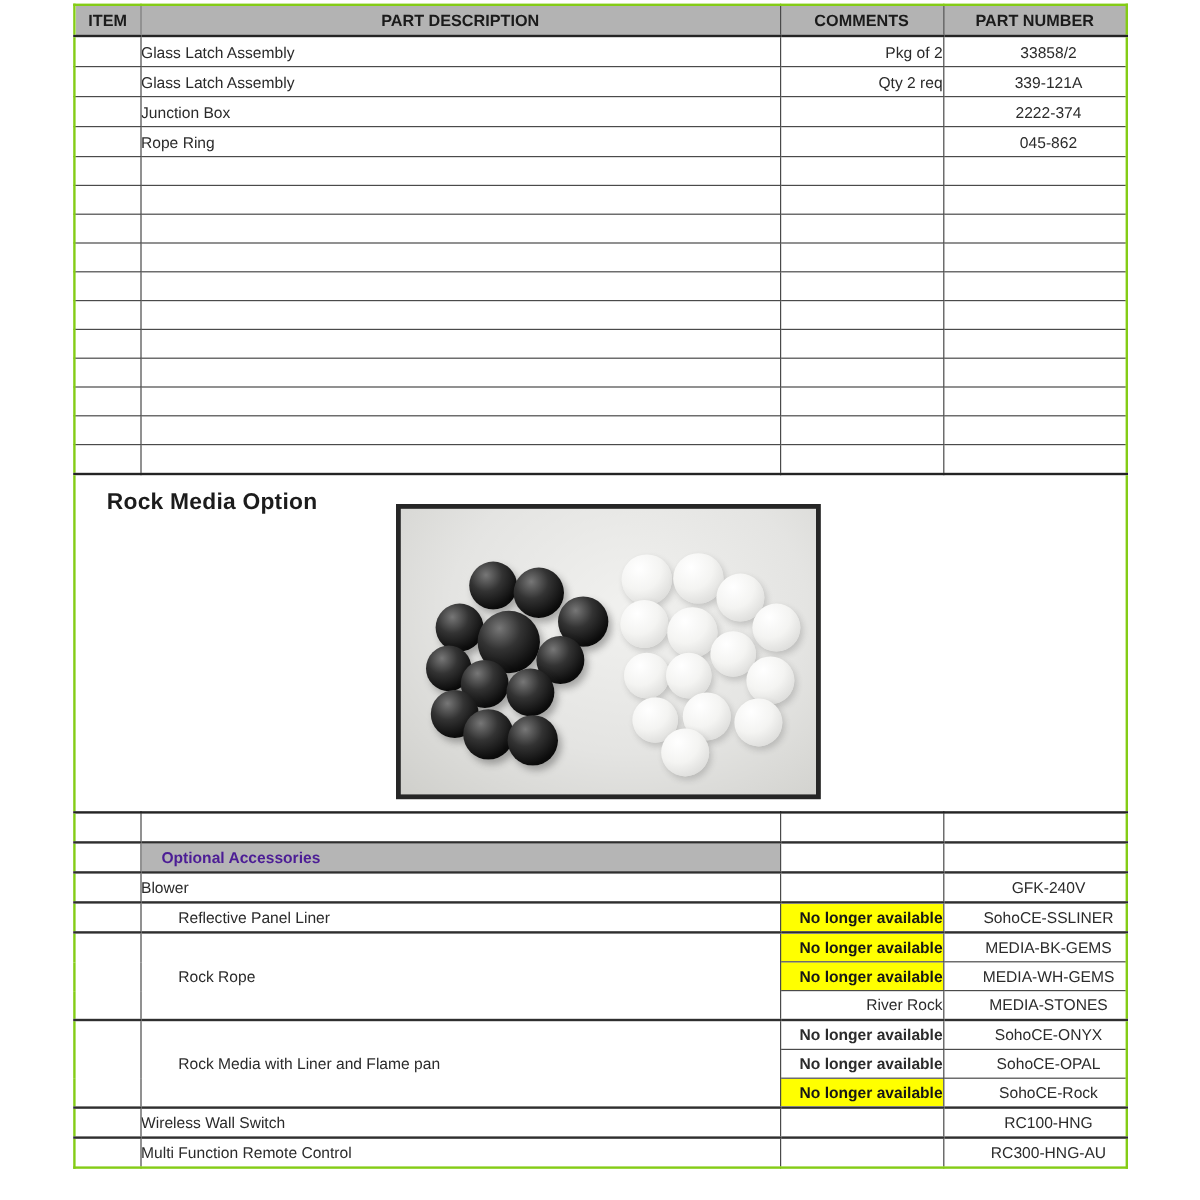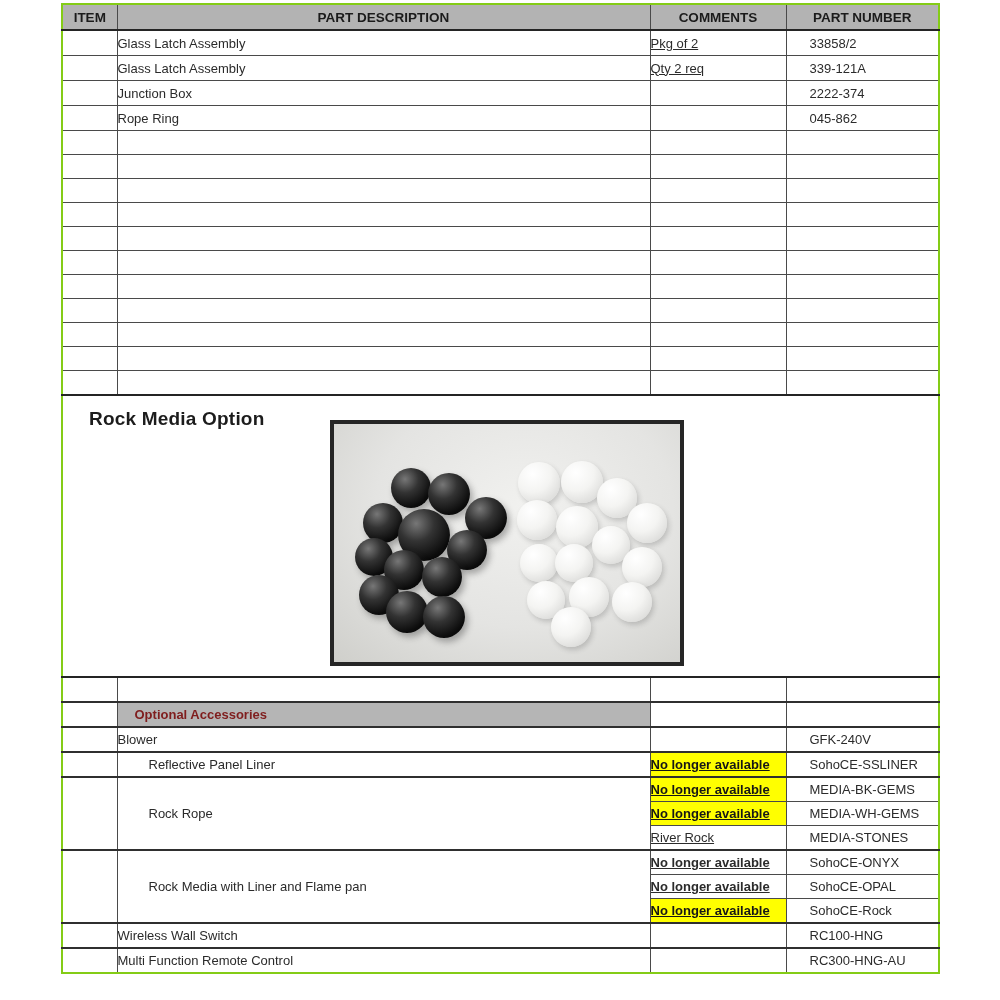--- a/index.html
+++ b/index.html
@@ -31,26 +31,26 @@
     font-weight:bold;font-size:13.5px;color:#1b1b1b;
     text-align:center;
     border-bottom:2px solid #242424;
   }
   #top-rows td{height:24px;}
   #empty-rows td{height:23px;}
   #accessories-rows td{height:23px;}
 
   td.desc{text-align:left;}
   td.desc.indent-1{padding-left:31px;}
-  td.com{text-align:left;text-decoration:underline;}
-  td.part{text-align:left;padding-left:23px;}
+  td.com{text-align:right;}
+  td.part{text-align:center;padding-left:23px;}
   td.b{font-weight:bold;}
   td.hl{background:#ffff00;color:#161616;}
   td.section-label{
-    background:#b5b5b5;font-weight:bold;color:#7f1d1d;
+    background:#b5b5b5;font-weight:bold;color:#4c1d95;
     padding-left:17px;text-align:left;
   }
   tr.group-start td{border-top:2px solid #2f2f2f;}
 
   tr.rock-media-row td{
     border-top:2px solid #242424;
     border-bottom:2px solid #242424;
     height:280px;position:relative;vertical-align:top;text-decoration:underline;
   }
   .rock-title{

